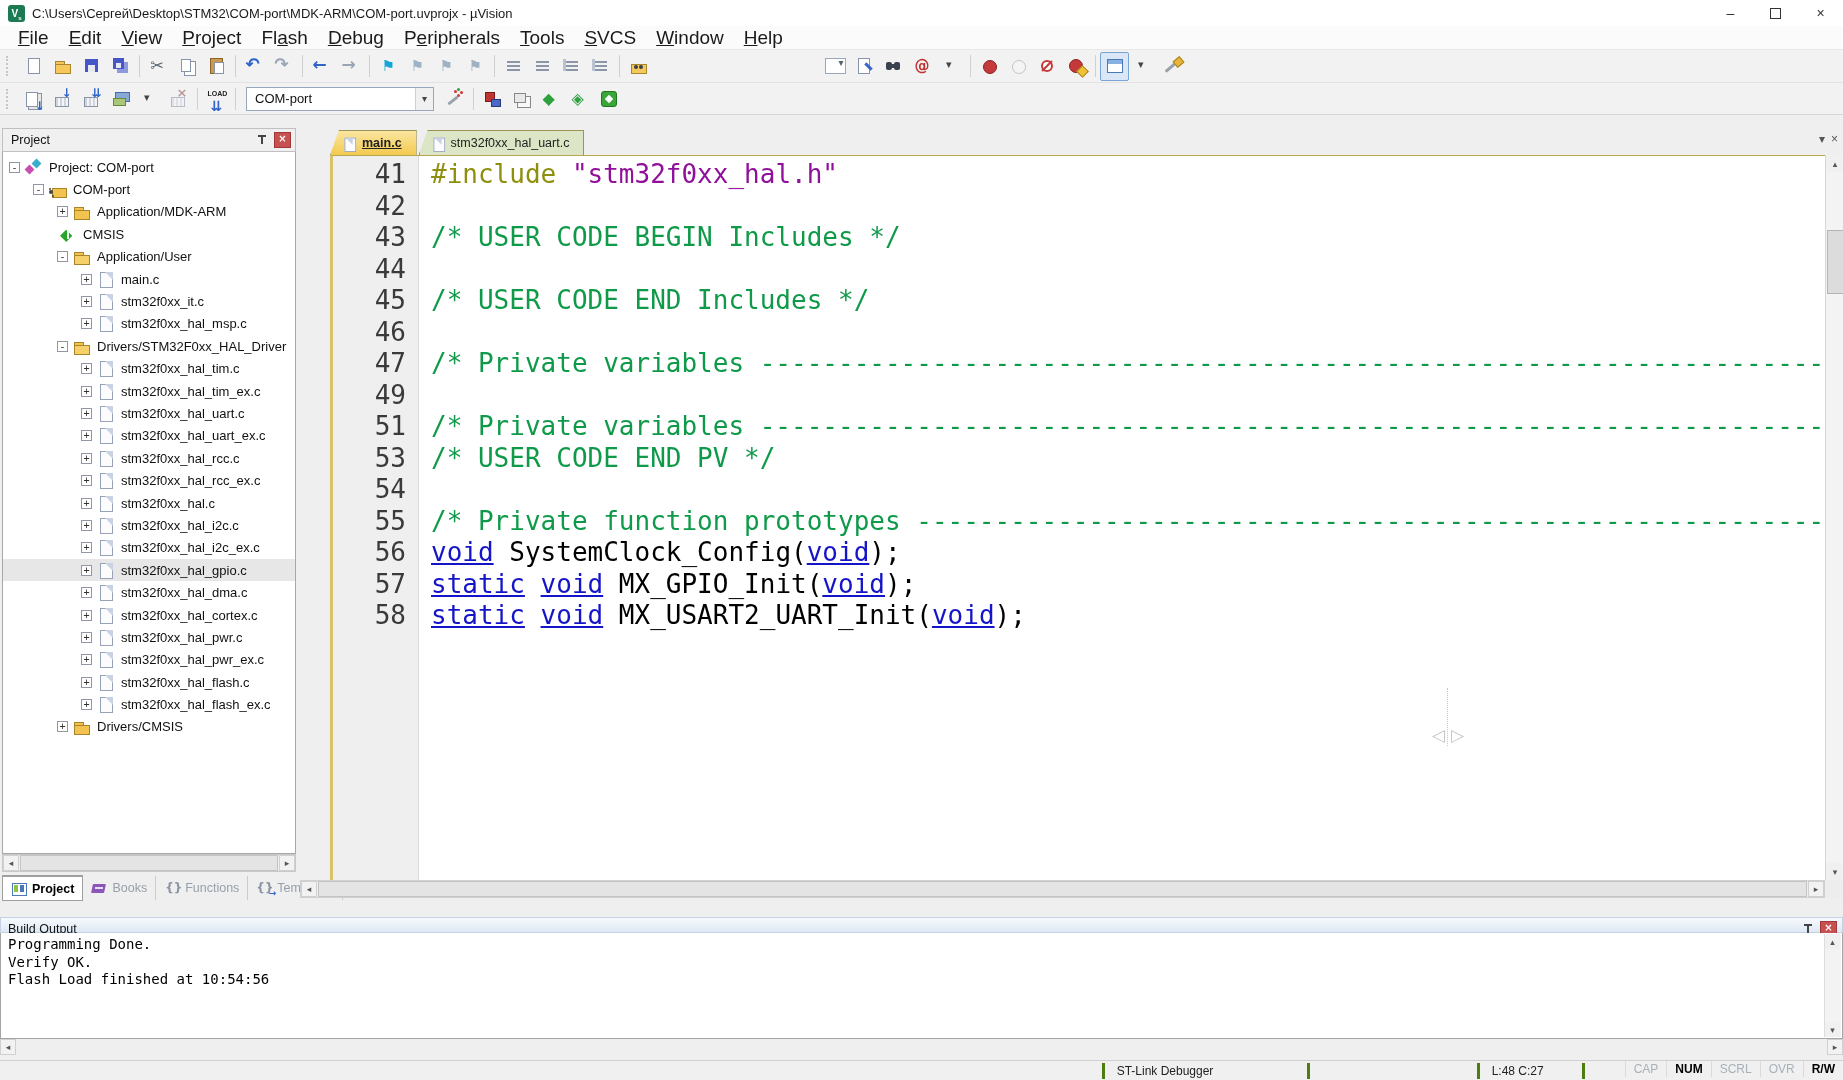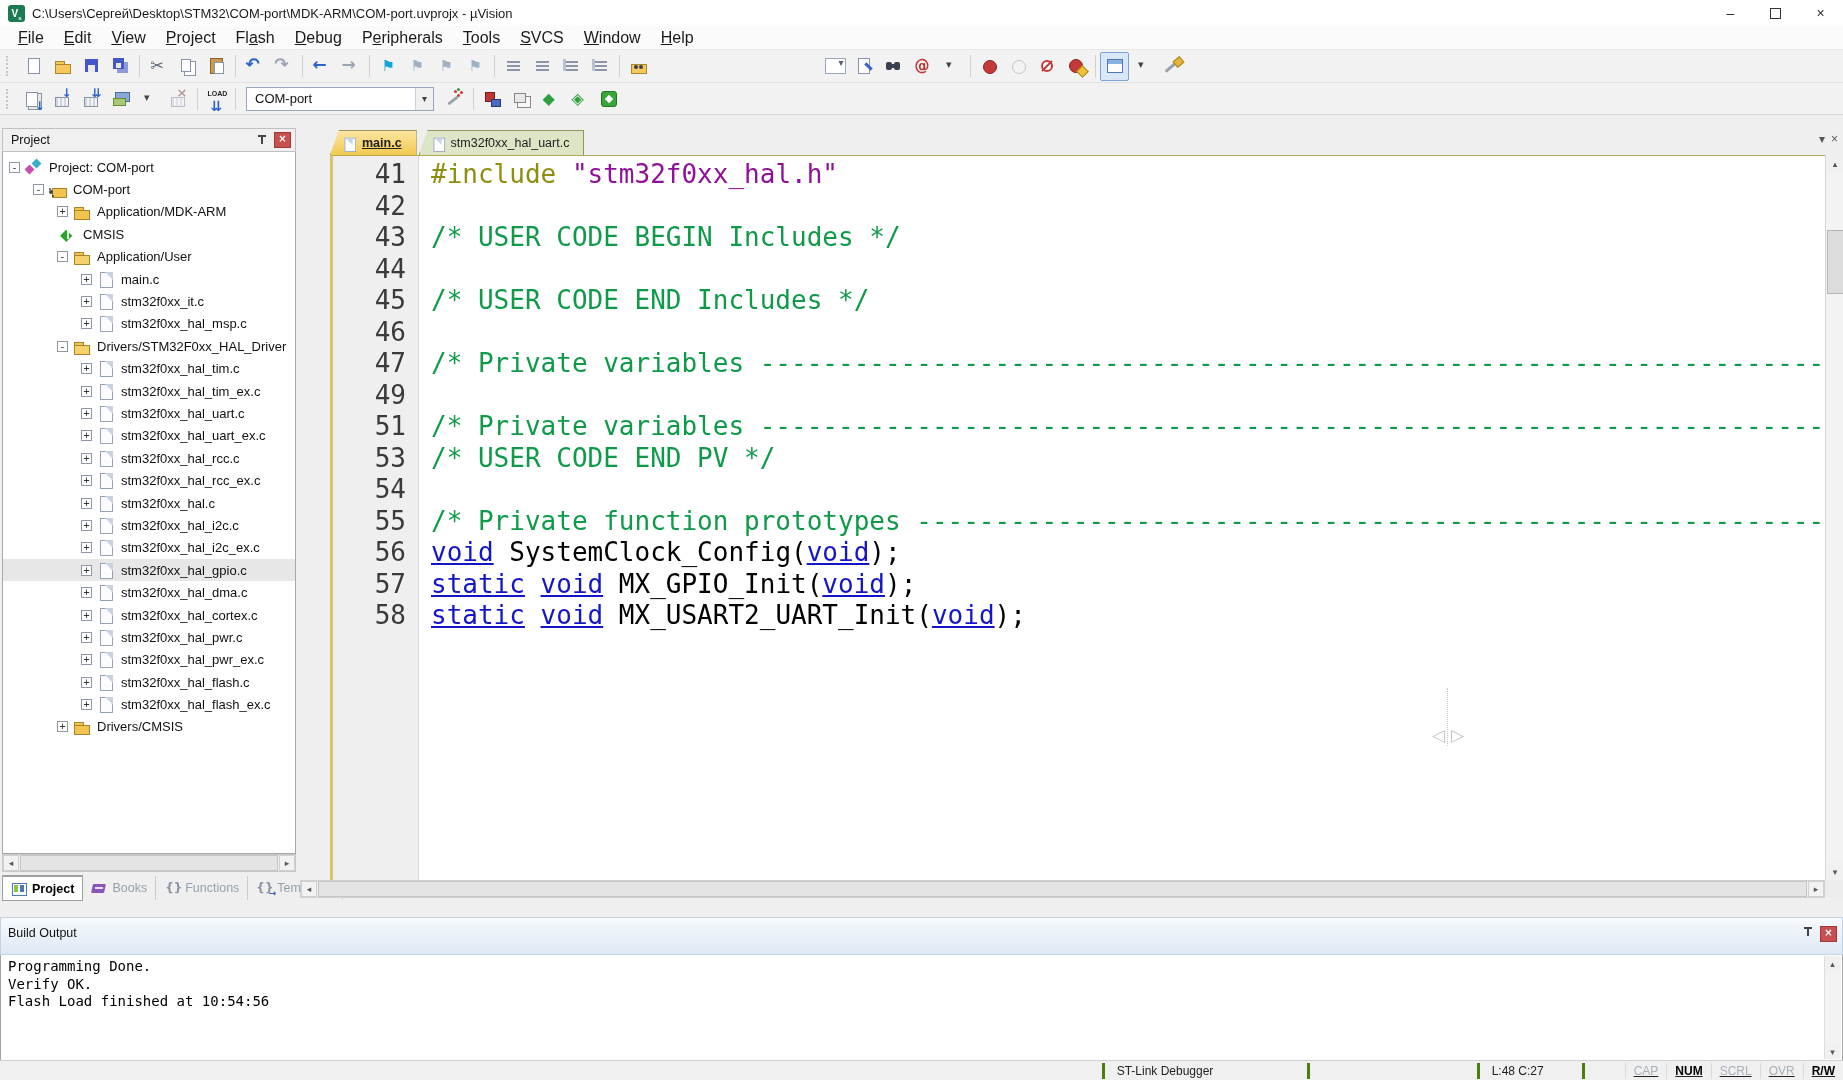--- a/index.html
+++ b/index.html
@@ -12,21 +12,21 @@
   .app-icon{width:17px;height:17px;margin:0 7px 0 8px;background:#1C7A52;border-radius:3px;
             color:#FFF;font:bold 10px/17px "Liberation Sans",sans-serif;text-align:center;flex:none;}
   .title-text{font-size:13px;color:#1A1A1A;white-space:nowrap;}
   .win-controls{margin-left:auto;display:flex;height:100%;}
   .win-btn{width:45px;display:flex;align-items:center;justify-content:center;font-size:14px;color:#333;}
   .maxbox{width:9px;height:9px;border:1px solid #333;display:inline-block;}
 
   
   #menubar{position:absolute;left:0;top:26px;width:100%;height:24px;background:#FBFBFB;
            border-bottom:1px solid #E8E8E8;display:flex;align-items:center;padding-left:8px;box-sizing:border-box;}
-  .menu-item{padding:3px 10px;font-size:16px;color:#1A1A1A;white-space:nowrap;}
+  .menu-item{padding:3px 10px;font-size:19px;color:#1A1A1A;white-space:nowrap;}
   .menu-item .u{text-decoration:underline;}
 
   
   .toolbar{position:absolute;left:0;width:100%;display:flex;align-items:center;background:#F2F2F2;box-sizing:border-box;}
   #toolbar1{top:50px;height:33px;border-bottom:1px solid #E2E2E2;padding-left:6px;}
   #toolbar2{top:83px;height:32px;border-bottom:1px solid #D6D6D6;padding-left:6px;}
   .grip{width:5px;height:20px;border-left:2px dotted #C6C6C6;margin-right:6px;flex:none;}
   .tbtn{width:27px;height:27px;display:flex;align-items:center;justify-content:center;
         border:1px solid transparent;border-radius:2px;flex:none;}
   .tbtn.pressed{background:#D9E7F7;border-color:#7AA4D4;}
@@ -182,22 +182,22 @@
   #editor-vscroll .sbtn{width:18px;height:17px;border:none;background:#F0F0F0;}
   .vthumb{position:absolute;left:1px;width:15px;background:#DCDCDC;border:1px solid #B4B4B4;}
   #editor-vscroll .vthumb{top:75px;height:62px;}
   #editor-vscroll .sbtn.down{position:absolute;bottom:0;}
   #editor-hscroll{position:absolute;left:300px;top:880px;width:1525px;height:18px;background:#F0F0F0;
     border:1px solid #D0D0D0;box-sizing:border-box;display:flex;align-items:center;}
   #editor-hscroll-corner{position:absolute;left:1825px;top:880px;width:18px;height:18px;background:#EDEDED;}
 
   
   #build-panel{position:absolute;left:0;top:917px;width:1843px;height:143px;background:#EFEFEF;}
-  #bo-header{height:38px;background:linear-gradient(#F7FAFD,#DEE8F4);border:1px solid #C4D2E4;
-    box-sizing:border-box;display:flex;padding:8px 5px 0 7px;font-size:12.5px;color:#111;}
+  #bo-header{height:16px;background:linear-gradient(#F7FAFD,#DEE8F4);border:1px solid #C4D2E4;
+    box-sizing:border-box;display:flex;align-items:center;padding:8px 5px 0 7px;font-size:12.5px;color:#111;}
   #bo-content{position:relative;height:106px;background:#FFF;border:1px solid #A4A4A4;border-top:none;
     box-sizing:border-box;padding:3px 20px 0 7px;}
   .bo-line{font:14px/17.5px "DejaVu Sans Mono",monospace;color:#000;white-space:pre;}
   #bo-vscroll{position:absolute;right:1px;top:1px;bottom:1px;width:16px;background:#F3F3F3;border-left:1px solid #DDD;}
   #bo-vscroll .sbtn{width:15px;height:15px;border:none;background:#F0F0F0;}
   #bo-vscroll .sbtn.down{position:absolute;bottom:0;}
   #bo-hscroll{height:16px;display:flex;align-items:center;background:#EFEFEF;}
   #bo-hscroll .track{flex:1;}
 
   
@@ -683,21 +683,21 @@
       <span class="sbtn">▸</span>
     </div>
   </div>
 
   <div id="statusbar">
     <span class="sseg fill"></span>
     <span class="sseg" style="width:205px;">ST-Link Debugger</span>
     <span class="sseg" style="width:170px;"></span>
     <span class="sseg" style="width:105px;">L:48 C:27</span>
     <span class="sseg" style="width:40px;border-right:none;"></span>
-    <span id="sb-ind" style="display:flex;height:100%;align-items:center;text-decoration:underline;">
+    <span id="sb-ind" style="display:flex;height:100%;">
         <span class="ind">CAP</span>
         <span class="ind active">NUM</span>
         <span class="ind">SCRL</span>
         <span class="ind">OVR</span>
         <span class="ind active">R/W</span>
       </span>
   </div>
 
 </div>
 

